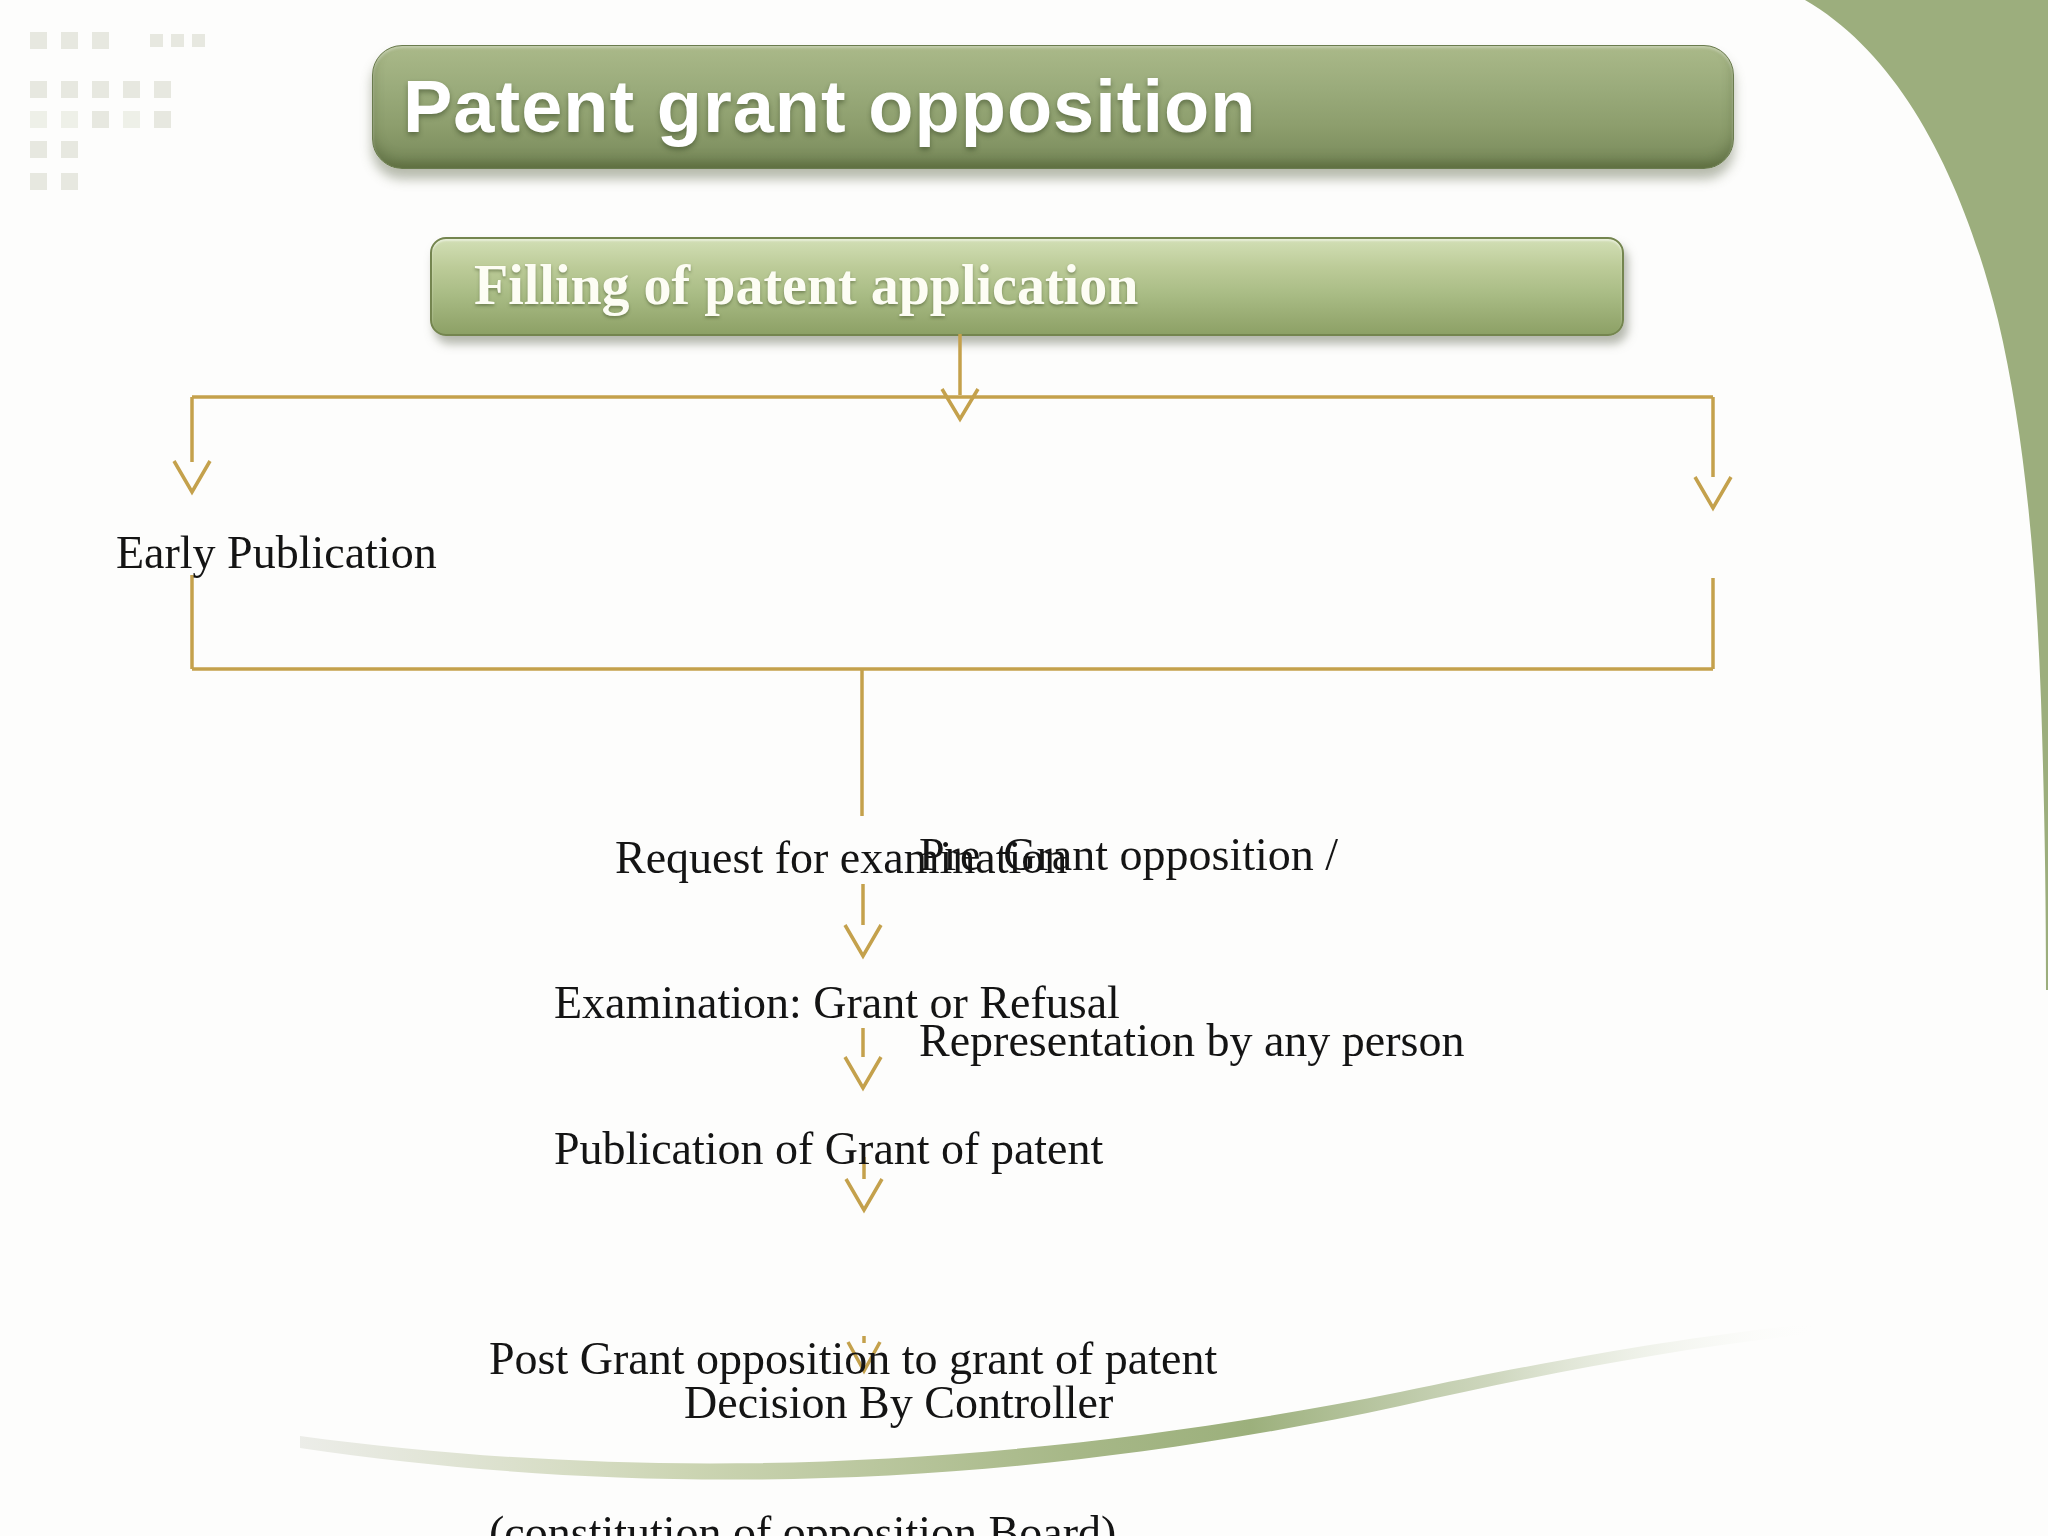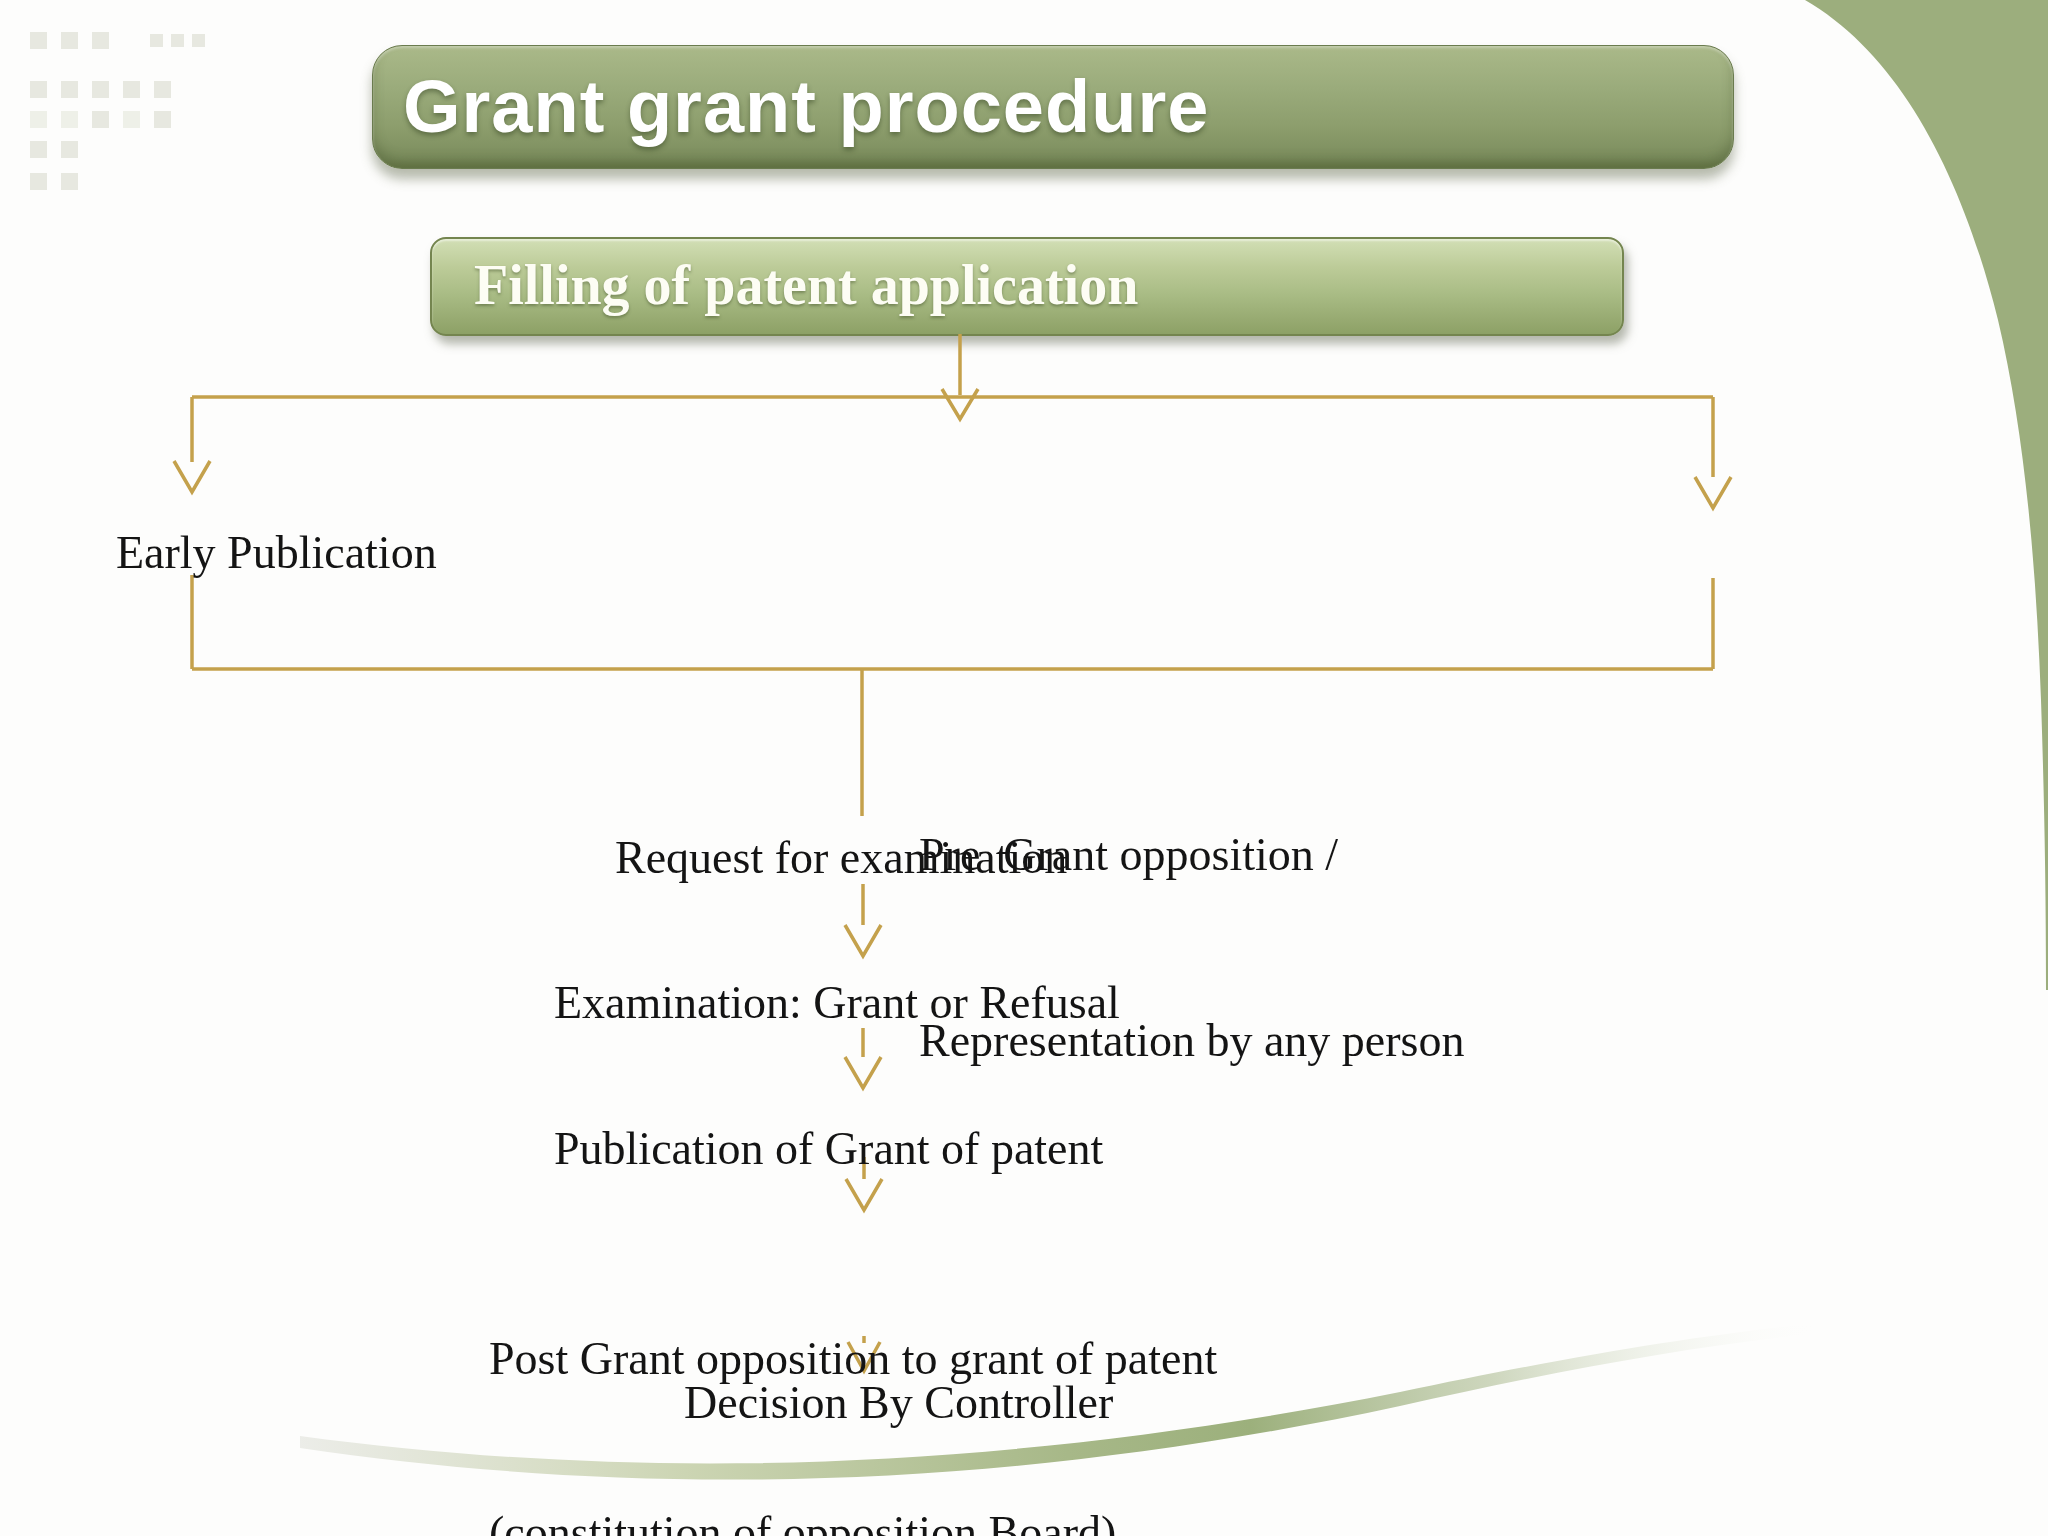--- a/index.html
+++ b/index.html
@@ -93,21 +93,21 @@
     <div class="sq" style="left:92px;top:111px;width:17px;height:17px;"></div>
     <div class="sq lite" style="left:123px;top:111px;width:17px;height:17px;"></div>
     <div class="sq" style="left:154px;top:111px;width:17px;height:17px;"></div>
     <div class="sq" style="left:30px;top:141px;width:17px;height:17px;"></div>
     <div class="sq" style="left:61px;top:141px;width:17px;height:17px;"></div>
     <div class="sq" style="left:30px;top:173px;width:17px;height:17px;"></div>
     <div class="sq" style="left:61px;top:173px;width:17px;height:17px;"></div>
   </div>
 
   <div class="title-banner">
-    <div class="txt">Grant grant procedure</div>
+    <div class="txt">Patent grant opposition</div>
   </div>
 
   <div class="start-box">
     <div class="txt">Filling of patent application</div>
   </div>
 
   <svg class="layer" width="2048" height="1536" viewBox="0 0 2048 1536" aria-hidden="true">
     <g stroke="#c4a14c" stroke-width="3.5" fill="none">
 
       <path d="M960,334 L960,395"></path>

